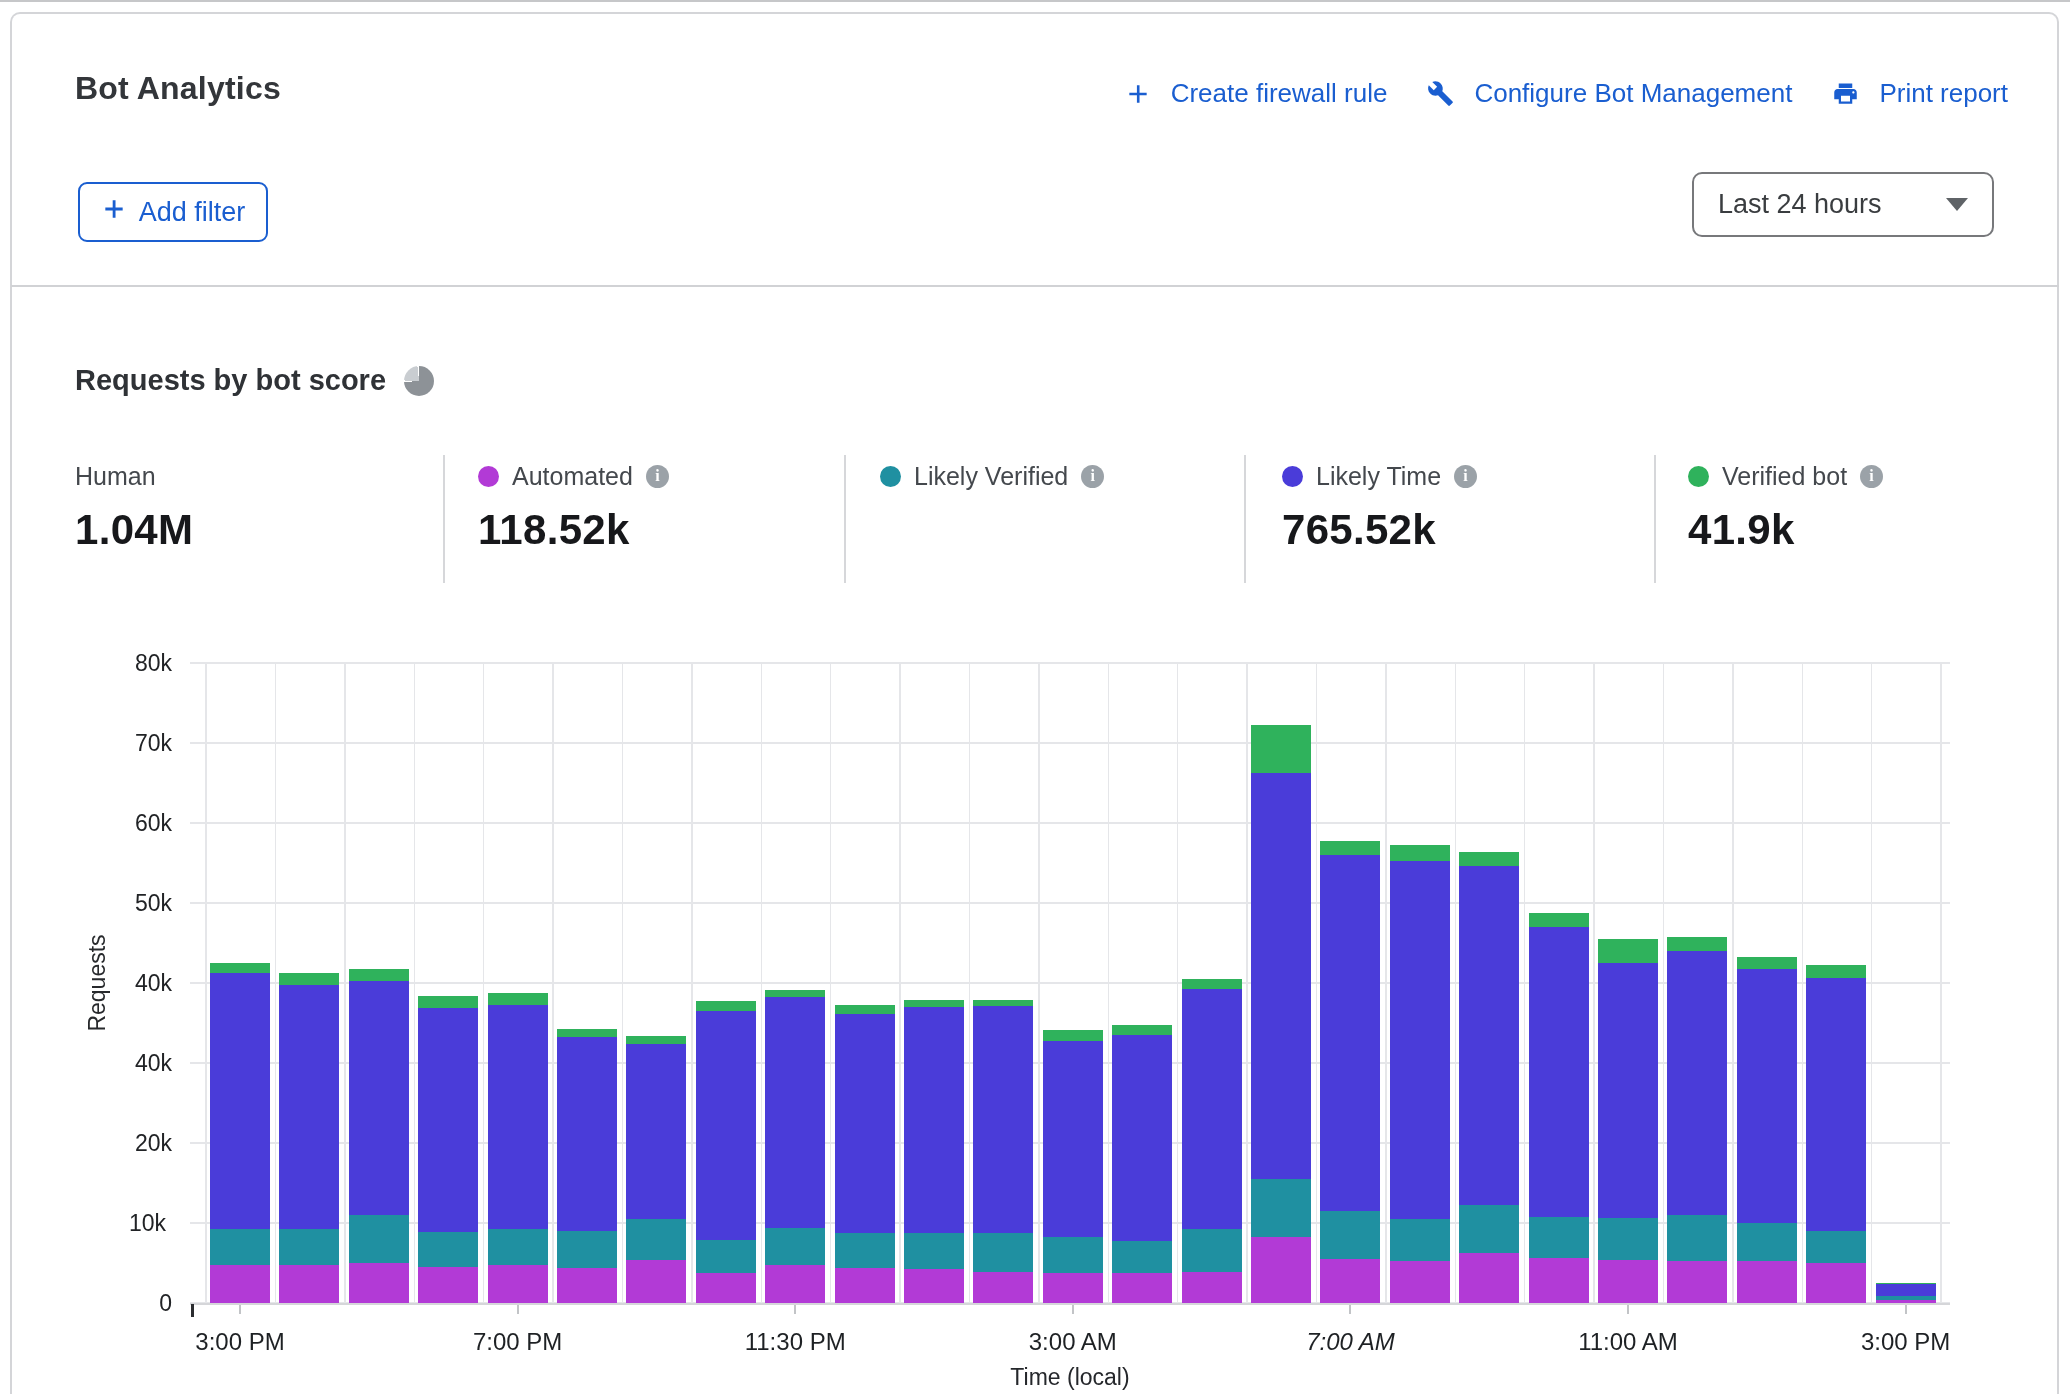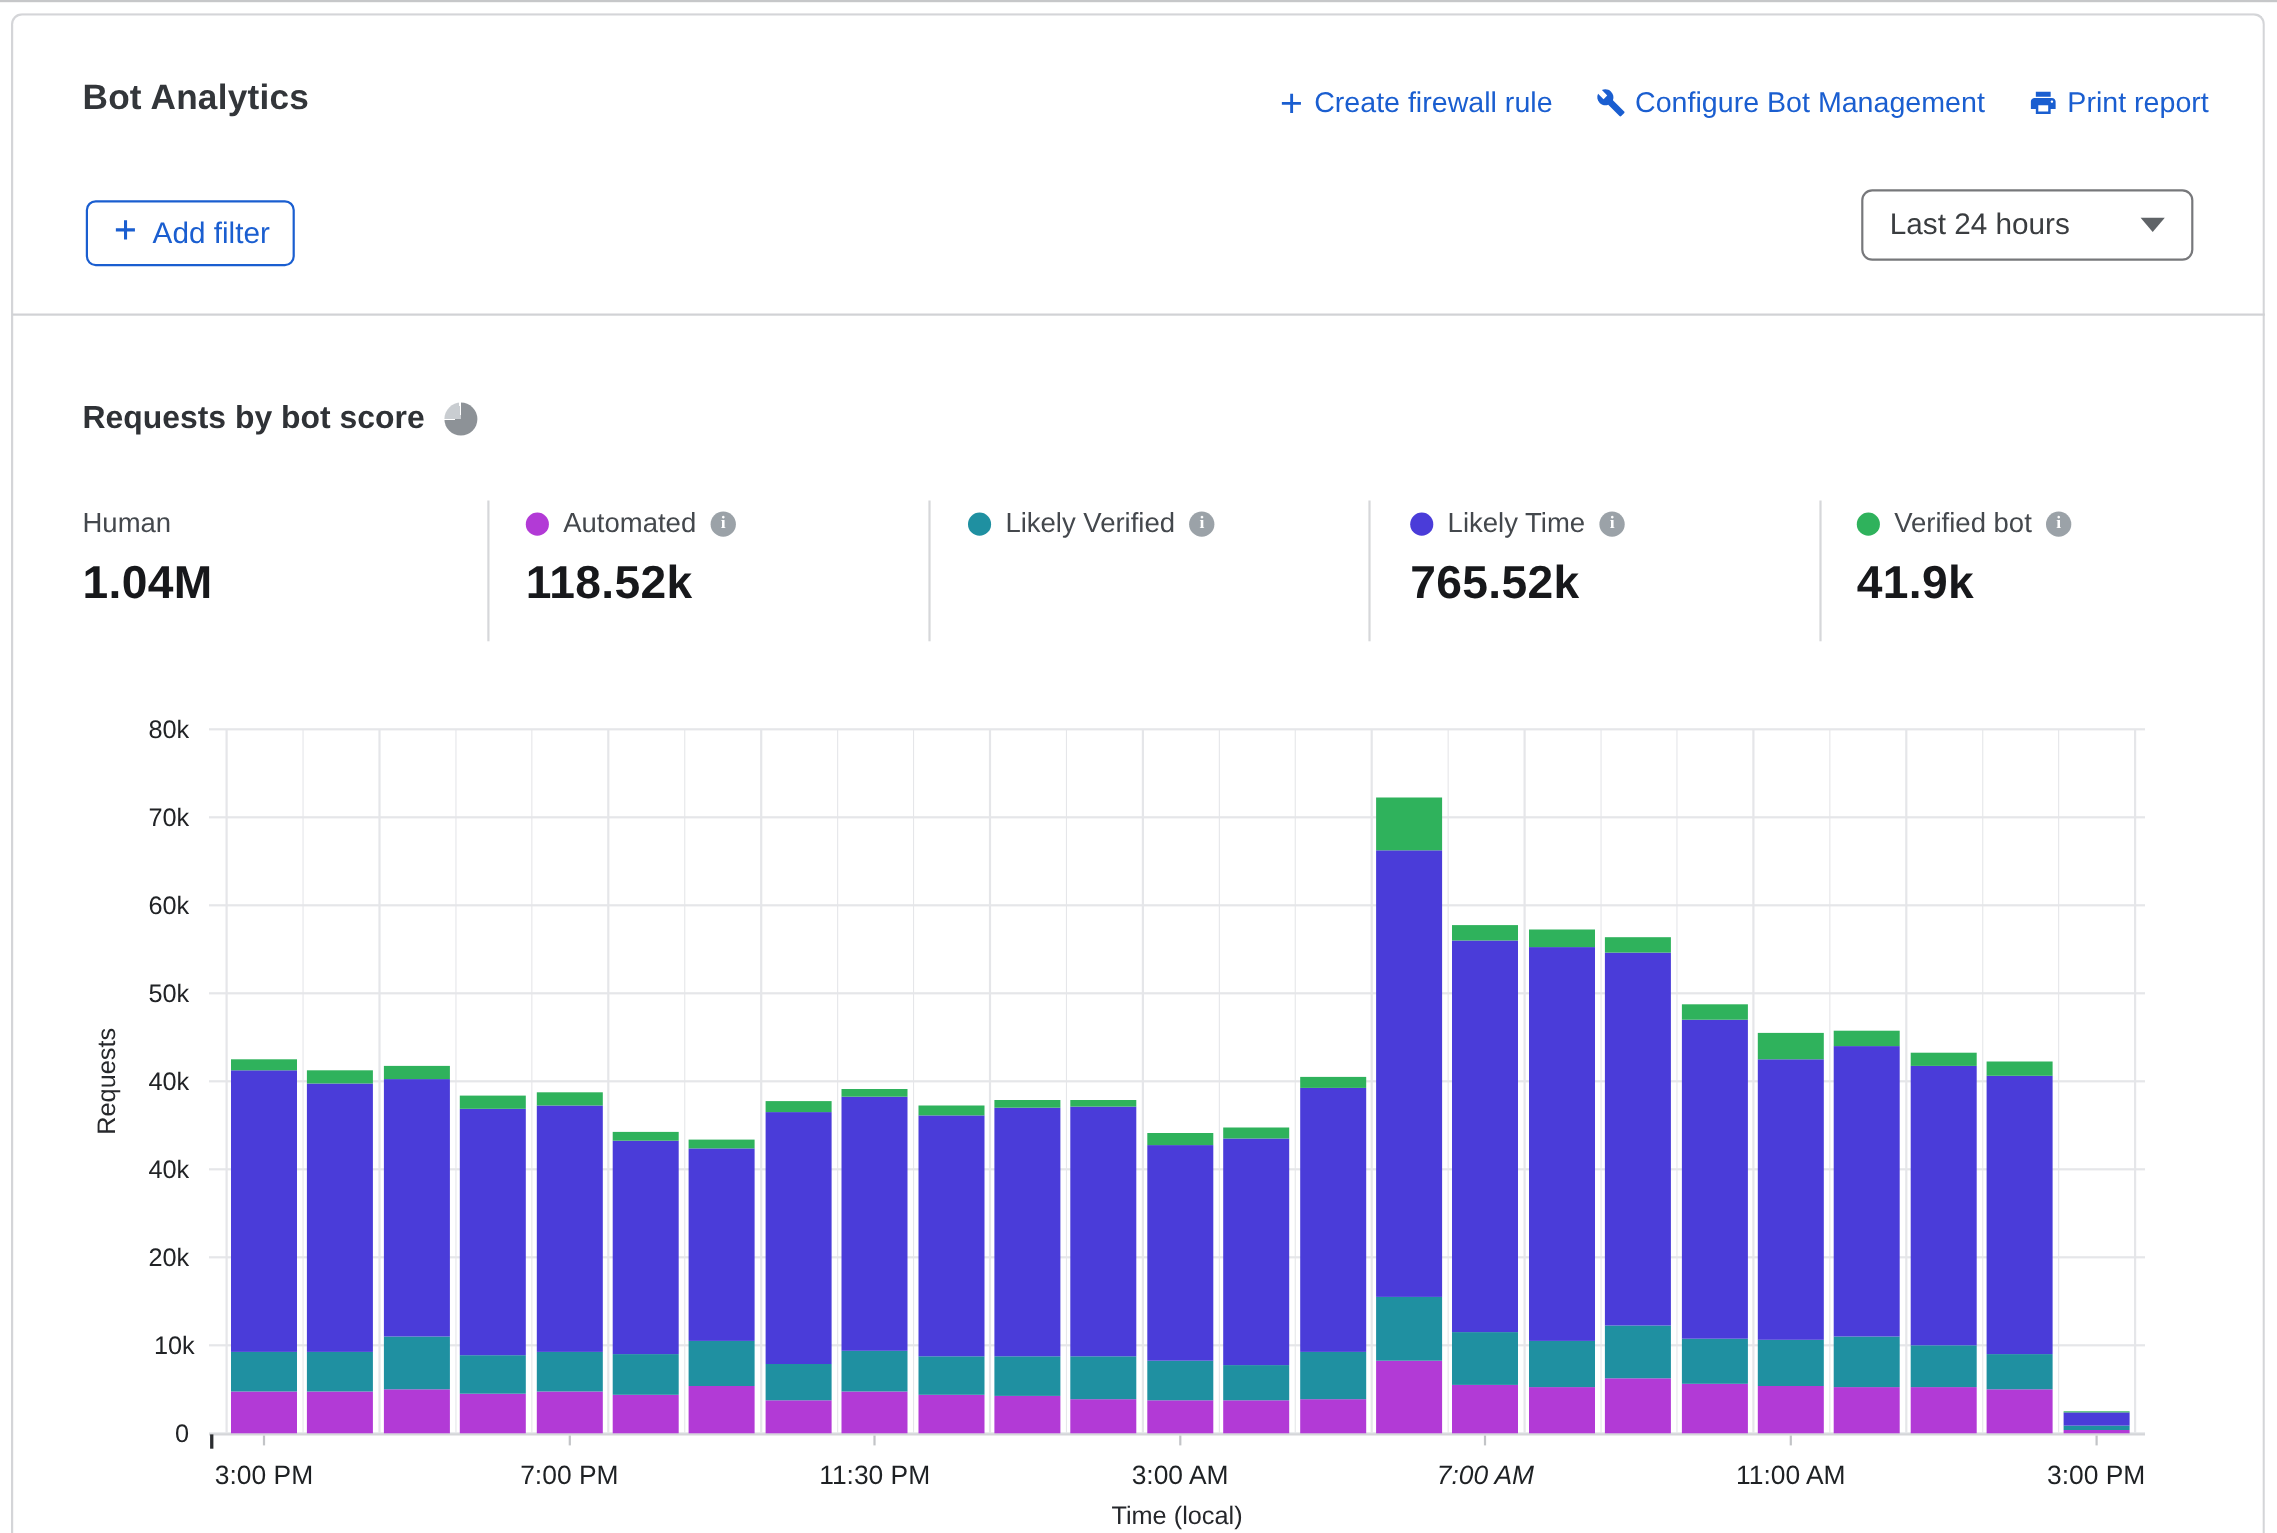--- a/index.html
+++ b/index.html
@@ -11,21 +11,21 @@
   .abs{position:absolute;}
   #top-edge{top:0;left:0;width:2070px;height:2px;background:#c6c7c9;}
   #card{
     left:10px;top:12px;width:2049px;height:1382px;background:#fff;
     border:2px solid #d4d5d8;border-bottom:none;border-radius:10px 10px 0 0;
     box-sizing:border-box;
   }
   
   #page-title{left:75px;top:70px;font-size:32px;font-weight:700;color:#33363a;letter-spacing:.2px;}
   #header-actions{top:78px;right:62px;display:flex;gap:40px;align-items:center;}
-  .hdr-link{display:flex;align-items:center;gap:8px;color:#1a5ed0;font-size:26px;cursor:pointer;}
+  .hdr-link{display:flex;align-items:center;gap:20px;color:#1a5ed0;font-size:26px;cursor:pointer;}
   .hdr-link svg{display:block;}
   #add-filter-btn{
     left:78px;top:182px;width:190px;height:60px;box-sizing:border-box;
     border:2.5px solid #1a5ed0;border-radius:9px;display:flex;align-items:center;justify-content:center;
     gap:12px;color:#1a5ed0;font-size:27px;background:#fff;cursor:pointer;
   }
   #time-range-select{
     left:1692px;top:172px;width:302px;height:65px;box-sizing:border-box;
     border:2.5px solid #77787b;border-radius:10px;background:#fff;display:flex;align-items:center;
     padding:0 24px 0 24px;font-size:27px;color:#3a3d40;cursor:pointer;
@@ -348,21 +348,21 @@
     </div>
     <div class="bar" style="left: 1685.6px; width: 60px; height: 20px;">
       <div class="seg" style="bottom: 0px; height: 2.8px; background: rgb(178, 58, 214);"></div>
       <div class="seg" style="bottom: 2.8px; height: 4.4px; background: rgb(31, 144, 161);"></div>
       <div class="seg" style="bottom: 7.2px; height: 12px; background: rgb(74, 60, 217);"></div>
       <div class="seg" style="bottom: 19.2px; height: 0.8px; background: rgb(47, 178, 92);"></div>
     </div>
   </div>
 <div id="yticks">
     <div class="ytick abs" style="left: 97px; top: 1290px;">0</div>
-    <div class="ytick abs" style="left: 102px; top: 1210px;">10k</div>
+    <div class="ytick abs" style="left: 91px; top: 1210px;">10k</div>
     <div class="ytick abs" style="left: 97px; top: 1130px;">20k</div>
     <div class="ytick abs" style="left: 97px; top: 1050px;">40k</div>
     <div class="ytick abs" style="left: 97px; top: 970px;">40k</div>
     <div class="ytick abs" style="left: 97px; top: 890px;">50k</div>
     <div class="ytick abs" style="left: 97px; top: 810px;">60k</div>
     <div class="ytick abs" style="left: 97px; top: 730px;">70k</div>
     <div class="ytick abs" style="left: 97px; top: 650px;">80k</div>
   </div>
 <div id="xticks">
     <div class="xtick-label abs" style="left: 160px;">3:00 PM</div>

